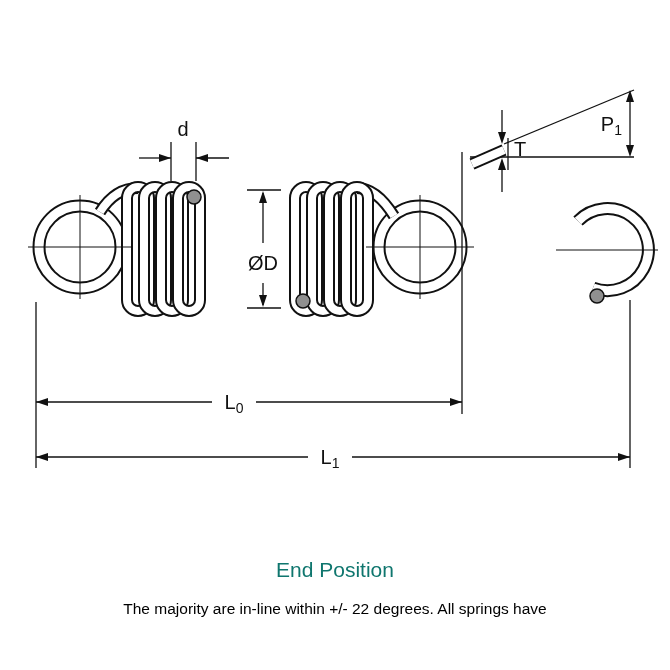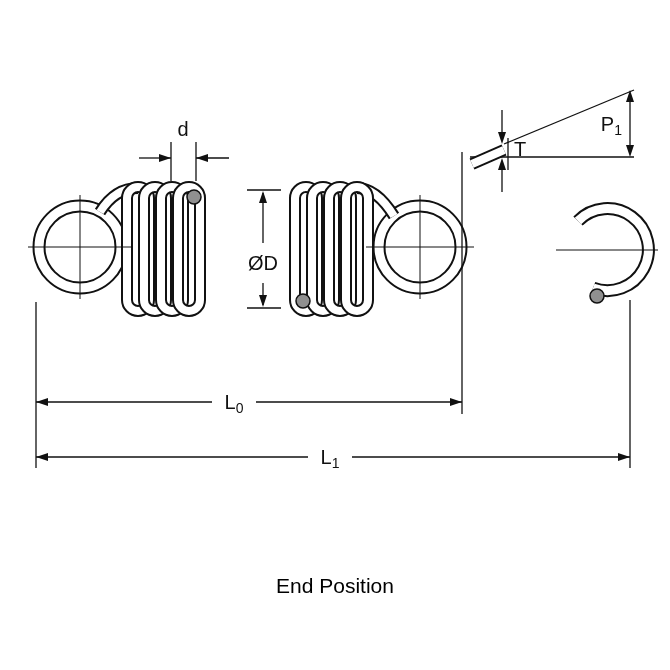--- a/index.html
+++ b/index.html
@@ -13,23 +13,23 @@
   }
   .page { width: 670px; height: 670px; position: relative; }
   svg.diagram { display: block; }
   svg text {
     font-family: "Liberation Sans", sans-serif;
     fill: #111111;
     font-size: 20px;
   }
   .footer { text-align: center; }
   .end-pos {
-    margin-top: 54px;
+    margin-top: 38px;
     font-size: 21px;
-    color: #000000;
+    color: #0f766e;
   }
   .caption {
     margin-top: 16px;
     font-size: 15.5px;
     line-height: 22px;
     color: #000000;
   }
 </style>
 </head>
 <body>
@@ -156,16 +156,17 @@
       <polygon points="502,158 498,170 506,170" fill="#111" stroke="none"></polygon>
       <line x1="508" y1="138" x2="508" y2="170"></line>
       <text x="514" y="156" text-anchor="start" stroke="none">T</text>
     </g>
 
   </svg>
 
   <div class="footer">
     <div class="end-pos">End Position</div>
     <div class="caption">
+      <div>The majority are in-line within +/- 22 degrees. All springs have</div>
     </div>
   </div>
 
 </div>
 
 </body></html>

